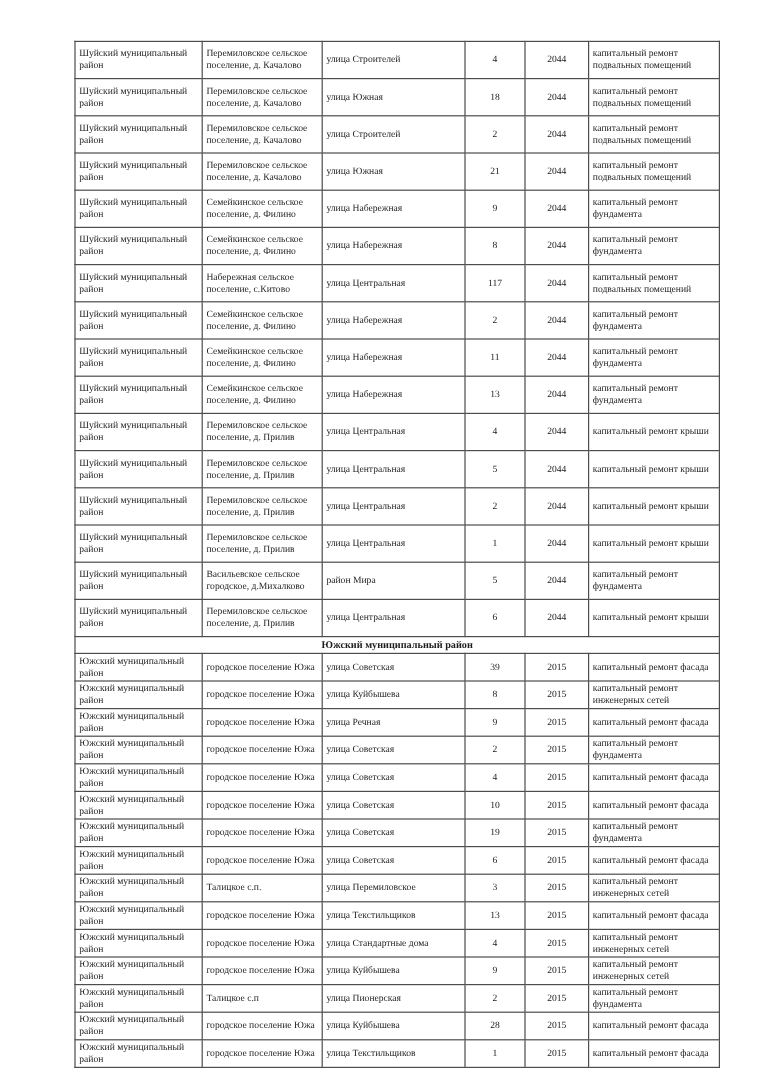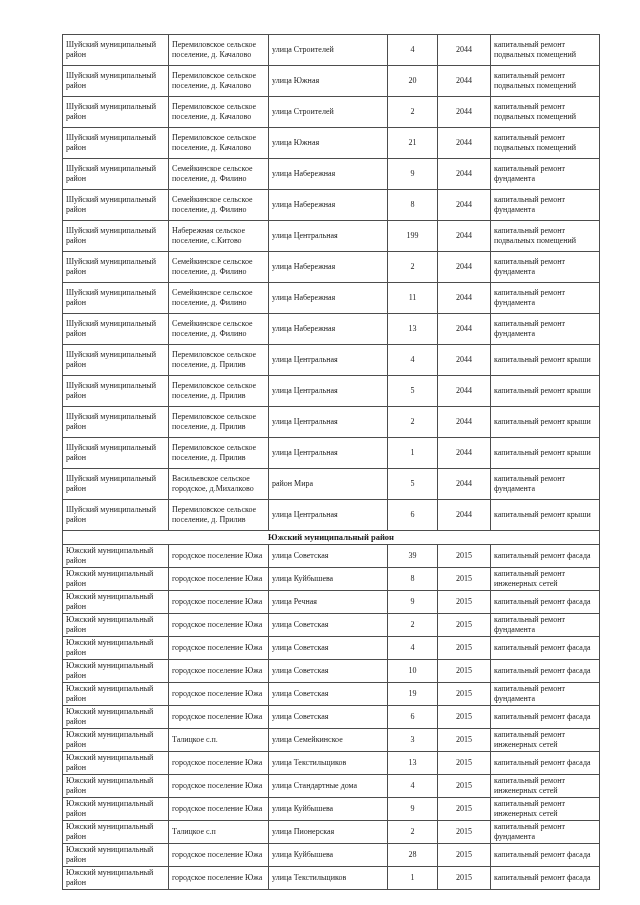--- a/index.html
+++ b/index.html
@@ -65,21 +65,21 @@
           <td class="cell cell-settlement">Перемиловское сельское поселение, д. Качалово</td>
           <td class="cell cell-street">улица Строителей</td>
           <td class="cell cell-number">4</td>
           <td class="cell cell-year">2044</td>
           <td class="cell cell-repair">капитальный ремонт подвальных помещений</td>
         </tr>
         <tr class="data-row sec-0">
           <td class="cell cell-district">Шуйский муниципальный район</td>
           <td class="cell cell-settlement">Перемиловское сельское поселение, д. Качалово</td>
           <td class="cell cell-street">улица Южная</td>
-          <td class="cell cell-number">20</td>
+          <td class="cell cell-number">18</td>
           <td class="cell cell-year">2044</td>
           <td class="cell cell-repair">капитальный ремонт подвальных помещений</td>
         </tr>
         <tr class="data-row sec-0">
           <td class="cell cell-district">Шуйский муниципальный район</td>
           <td class="cell cell-settlement">Перемиловское сельское поселение, д. Качалово</td>
           <td class="cell cell-street">улица Строителей</td>
           <td class="cell cell-number">2</td>
           <td class="cell cell-year">2044</td>
           <td class="cell cell-repair">капитальный ремонт подвальных помещений</td>
@@ -105,21 +105,21 @@
           <td class="cell cell-settlement">Семейкинское сельское поселение, д. Филино</td>
           <td class="cell cell-street">улица Набережная</td>
           <td class="cell cell-number">8</td>
           <td class="cell cell-year">2044</td>
           <td class="cell cell-repair">капитальный ремонт фундамента</td>
         </tr>
         <tr class="data-row sec-0">
           <td class="cell cell-district">Шуйский муниципальный район</td>
           <td class="cell cell-settlement">Набережная сельское поселение, с.Китово</td>
           <td class="cell cell-street">улица Центральная</td>
-          <td class="cell cell-number">199</td>
+          <td class="cell cell-number">117</td>
           <td class="cell cell-year">2044</td>
           <td class="cell cell-repair">капитальный ремонт подвальных помещений</td>
         </tr>
         <tr class="data-row sec-0">
           <td class="cell cell-district">Шуйский муниципальный район</td>
           <td class="cell cell-settlement">Семейкинское сельское поселение, д. Филино</td>
           <td class="cell cell-street">улица Набережная</td>
           <td class="cell cell-number">2</td>
           <td class="cell cell-year">2044</td>
           <td class="cell cell-repair">капитальный ремонт фундамента</td>
@@ -251,21 +251,21 @@
           <td class="cell cell-district">Южский муниципальный район</td>
           <td class="cell cell-settlement">городское поселение Южа</td>
           <td class="cell cell-street">улица Советская</td>
           <td class="cell cell-number">6</td>
           <td class="cell cell-year">2015</td>
           <td class="cell cell-repair">капитальный ремонт фасада</td>
         </tr>
         <tr class="data-row sec-1">
           <td class="cell cell-district">Южский муниципальный район</td>
           <td class="cell cell-settlement">Талицкое с.п.</td>
-          <td class="cell cell-street">улица Семейкинское</td>
+          <td class="cell cell-street">улица Перемиловское</td>
           <td class="cell cell-number">3</td>
           <td class="cell cell-year">2015</td>
           <td class="cell cell-repair">капитальный ремонт инженерных сетей</td>
         </tr>
         <tr class="data-row sec-1">
           <td class="cell cell-district">Южский муниципальный район</td>
           <td class="cell cell-settlement">городское поселение Южа</td>
           <td class="cell cell-street">улица Текстильщиков</td>
           <td class="cell cell-number">13</td>
           <td class="cell cell-year">2015</td>

